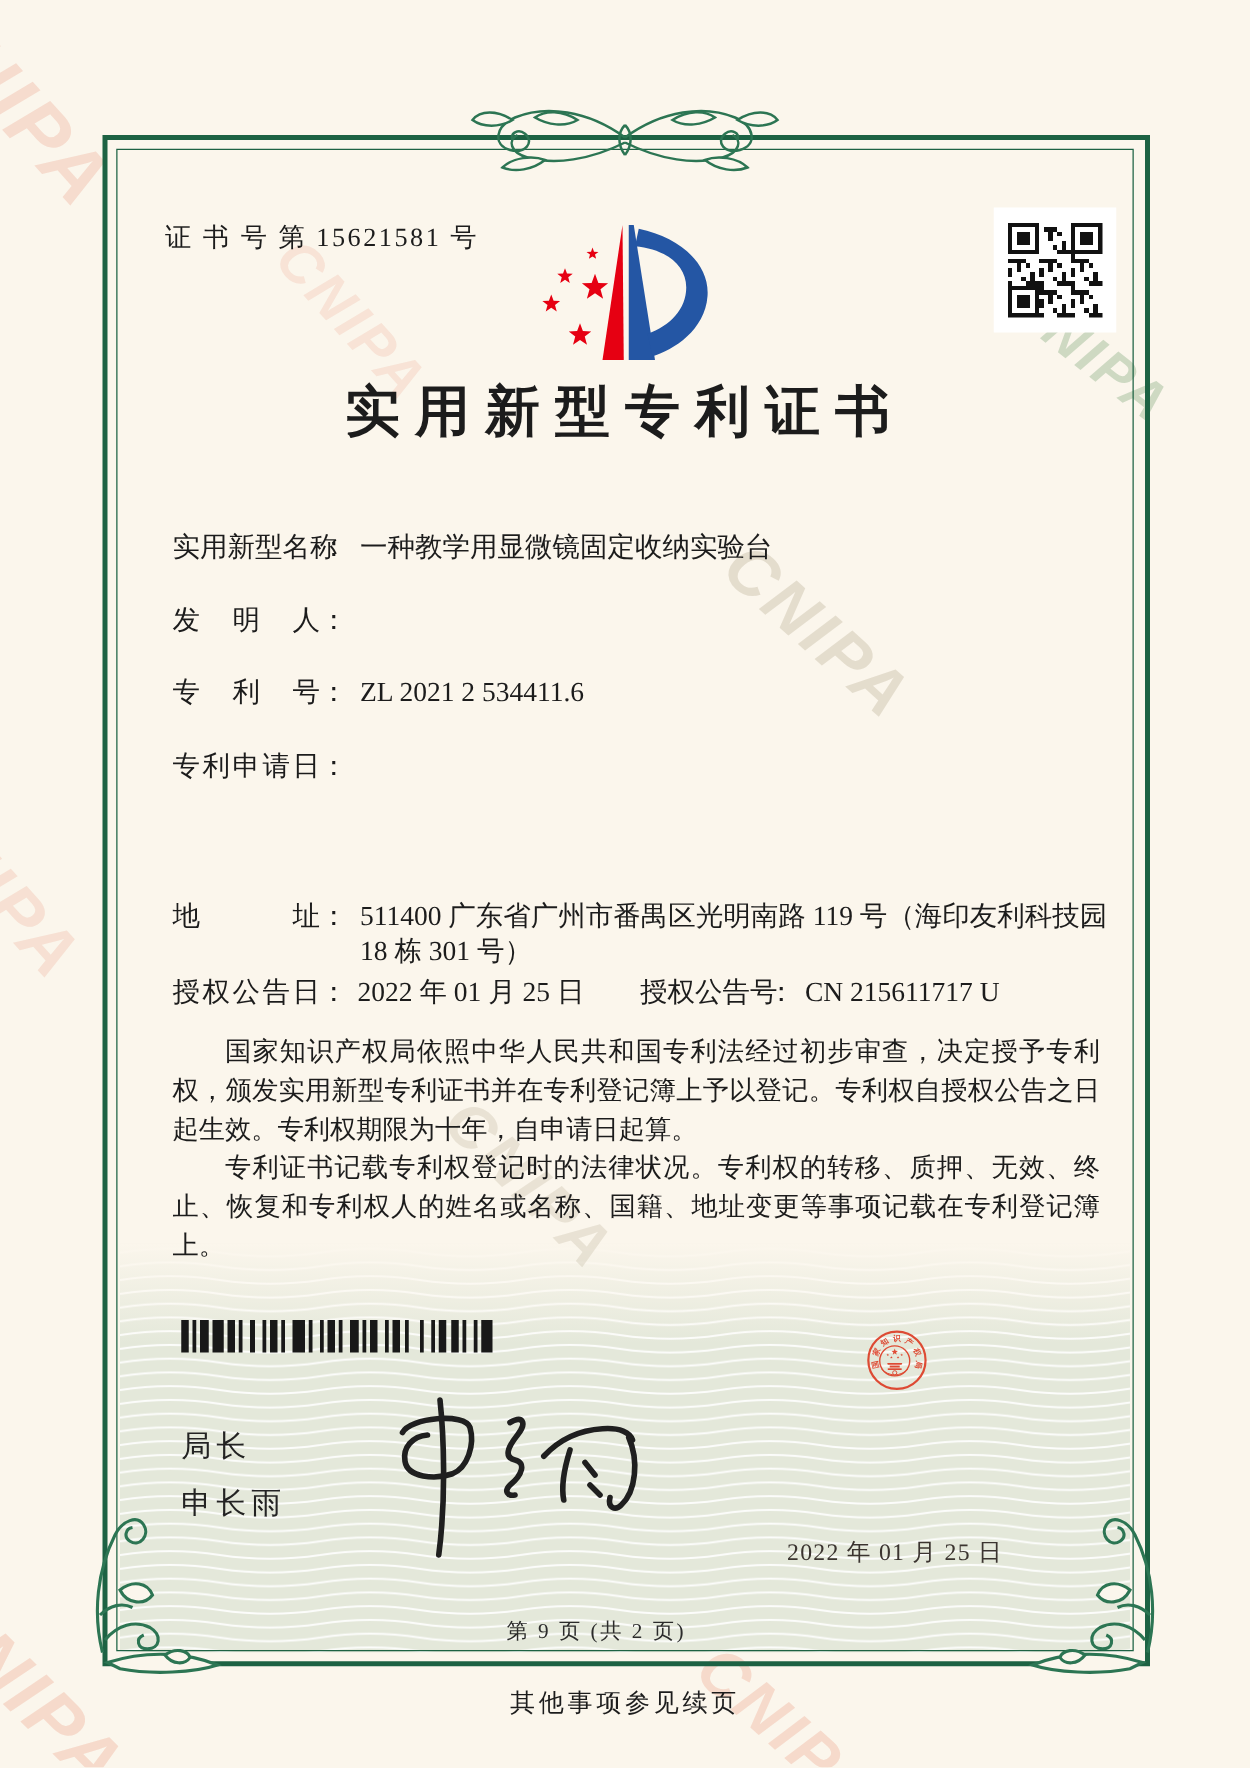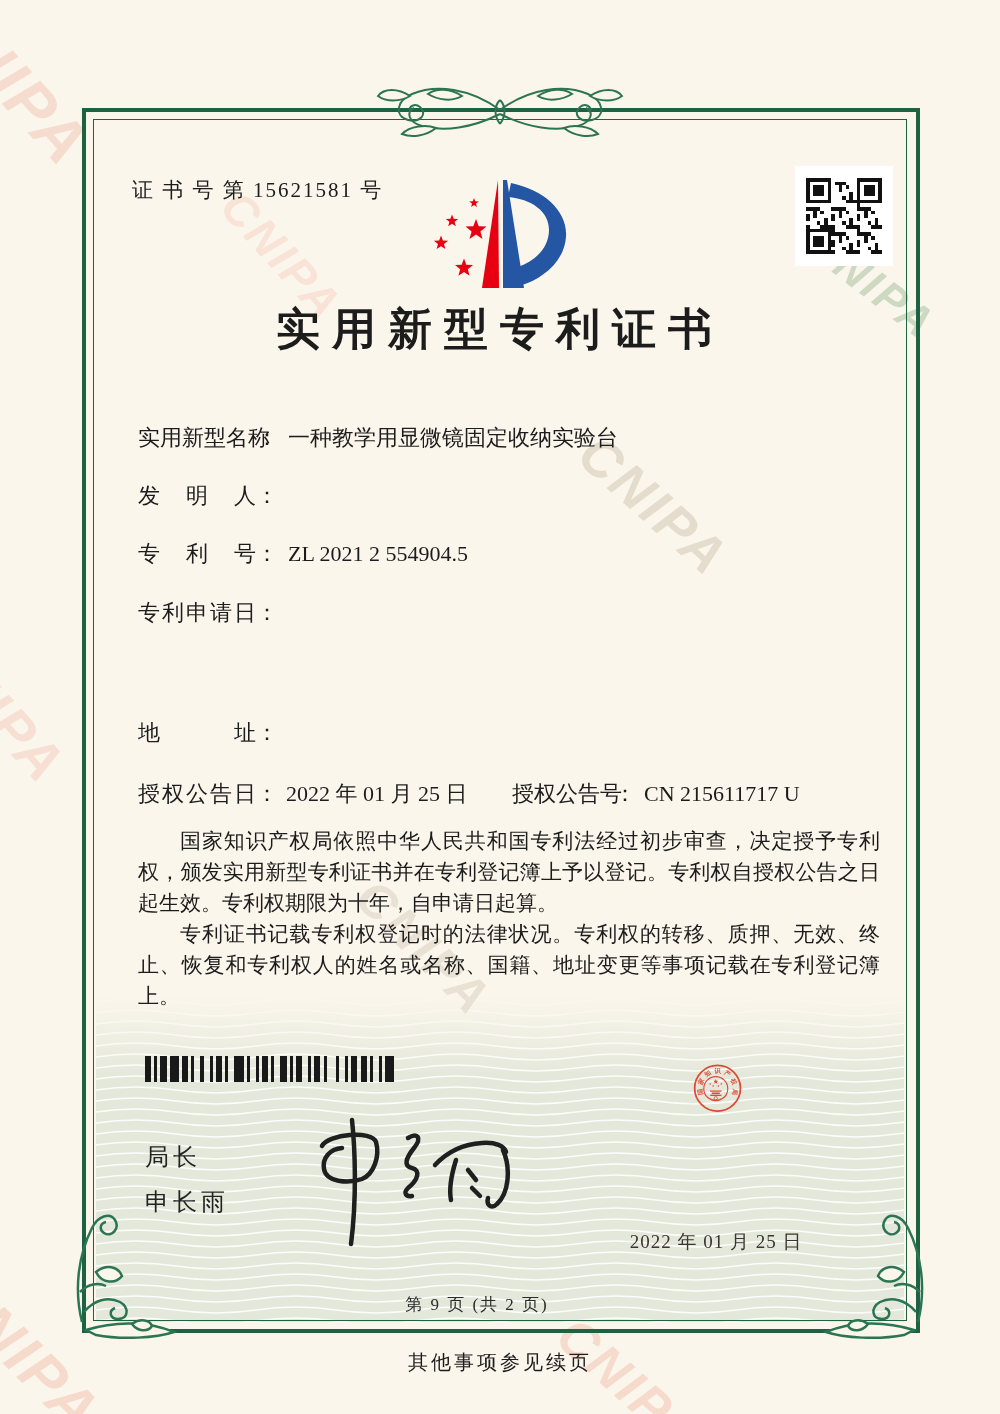--- a/index.html
+++ b/index.html
@@ -330,27 +330,28 @@
 
   <div class="frow" style="top:424px">
     <span class="flabel"><span class="ltext">实用新型名称</span><span>：</span></span>
     <span class="fvalue">一种教学用显微镜固定收纳实验台</span>
   </div>
   <div class="frow" style="top:482px">
     <span class="flabel"><span class="ltext">发明人</span><span>：</span></span>
   </div>
   <div class="frow" style="top:540px">
     <span class="flabel"><span class="ltext">专利号</span><span>：</span></span>
-    <span class="fvalue">ZL 2021 2 554904.5</span>
+    <span class="fvalue">ZL 2021 2 534411.6</span>
   </div>
   <div class="frow" style="top:599px">
     <span class="flabel"><span class="ltext">专利申请日</span><span>：</span></span>
   </div>
   <div class="frow" style="top:719px">
     <span class="flabel"><span class="ltext">地址</span><span>：</span></span>
+    <span class="fvalue">511400 广东省广州市番禺区光明南路 119 号（海印友利科技园 18 栋 301 号）</span>
   </div>
   <div class="frow" style="top:780px;width:742px">
     <span class="flabel"><span class="ltext">授权公告日</span><span>：</span></span>
     <span class="fval2">2022 年 01 月 25 日</span>
     <span class="grp2">
       <span class="flabel"><span class="ltext2">授权公告号</span><span>：</span></span>
       <span class="fval2">CN 215611717 U</span>
     </span>
   </div>
 

